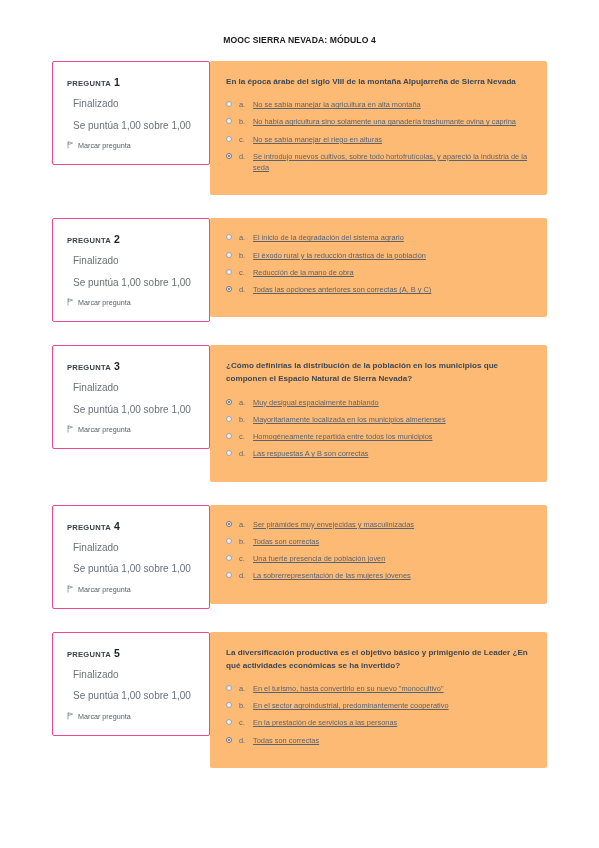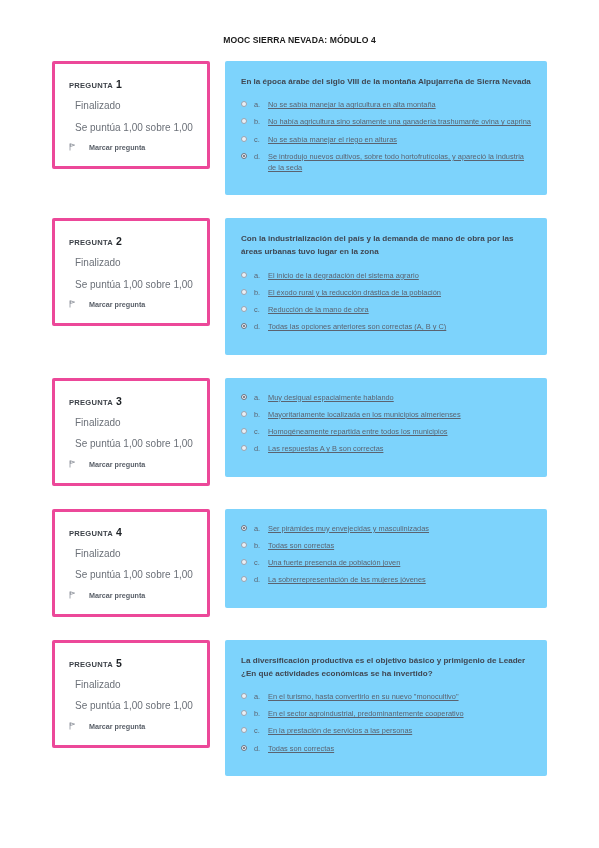--- a/index.html
+++ b/index.html
@@ -30,21 +30,21 @@
   }
   .question-block {
     display: flex;
     align-items: flex-start;
     margin-bottom: 23px;
   }
   .q-info {
     width: 158px;
     flex: 0 0 158px;
     background: #ffffff;
-    border: 3px solid #ec4899;
+    border: 1px solid #ec4899;
     border-radius: 2px;
     padding: 14px 13px 14px 14px;
     min-height: 86px;
   }
   .q-info-title {
     font-size: 7.6px;
     font-weight: bold;
     color: #3c4148;
     letter-spacing: 0.25px;
     margin-bottom: 10px;
@@ -60,36 +60,35 @@
     font-size: 10px;
     color: #6b7078;
     margin-bottom: 9px;
     line-height: 1.25;
     white-space: nowrap;
     padding-left: 6px;
   }
   .q-flag {
     display: flex;
     align-items: flex-start;
-    gap: 13px;
+    gap: 4px;
     font-size: 7.2px;
     color: #5a6069;
-    font-weight: bold;
   }
   .flag-icon {
     display: inline-block;
     width: 7px; height: 8px;
     position: relative;
     flex: 0 0 7px;
   }
   .flag-icon svg { display: block; }
   .q-panel {
     flex: 1 1 auto;
-    margin-left: 15px;
-    background: #7dd3fc;
+    margin-left: 0;
+    background: #fdba74;
     border-radius: 2px;
     padding: 14px 16px 16px 16px;
     min-height: 86px;
   }
   .q-text {
     font-size: 8.1px;
     line-height: 1.62;
     color: #3f4753;
     font-weight: bold;
     margin-bottom: 11px;
@@ -194,21 +193,20 @@
             <span class="flag-icon">
               <svg width="7" height="8" viewBox="0 0 7 8" xmlns="http://www.w3.org/2000/svg">
                 <path d="M1 0.5 L1 7.5" stroke="#8b9099" stroke-width="0.8" fill="none"></path>
                 <path d="M1.4 0.8 L5.6 2.1 L1.4 3.5 Z" fill="none" stroke="#8b9099" stroke-width="0.8"></path>
               </svg>
             </span>
             <span>Marcar pregunta</span>
           </div>
         </div>
         <div class="q-panel">
-          <div class="q-text">Con la industrialización del país y la demanda de mano de obra por las áreas urbanas tuvo lugar en la zona</div>
           <ul class="q-options">
             <li class="q-option">
               <span class="radio"></span>
               <span class="opt-letter">a.</span>
               <span class="opt-text">El inicio de la degradación del sistema agrario</span>
             </li>
             <li class="q-option">
               <span class="radio"></span>
               <span class="opt-letter">b.</span>
               <span class="opt-text">El éxodo rural y la reducción drástica de la población</span>
@@ -235,20 +233,21 @@
             <span class="flag-icon">
               <svg width="7" height="8" viewBox="0 0 7 8" xmlns="http://www.w3.org/2000/svg">
                 <path d="M1 0.5 L1 7.5" stroke="#8b9099" stroke-width="0.8" fill="none"></path>
                 <path d="M1.4 0.8 L5.6 2.1 L1.4 3.5 Z" fill="none" stroke="#8b9099" stroke-width="0.8"></path>
               </svg>
             </span>
             <span>Marcar pregunta</span>
           </div>
         </div>
         <div class="q-panel">
+          <div class="q-text">¿Cómo definirías la distribución de la población en los municipios que componen el Espacio Natural de Sierra Nevada?</div>
           <ul class="q-options">
             <li class="q-option">
               <span class="radio checked"></span>
               <span class="opt-letter">a.</span>
               <span class="opt-text">Muy desigual espacialmente hablando</span>
             </li>
             <li class="q-option">
               <span class="radio"></span>
               <span class="opt-letter">b.</span>
               <span class="opt-text">Mayoritariamente localizada en los municipios almerienses</span>

